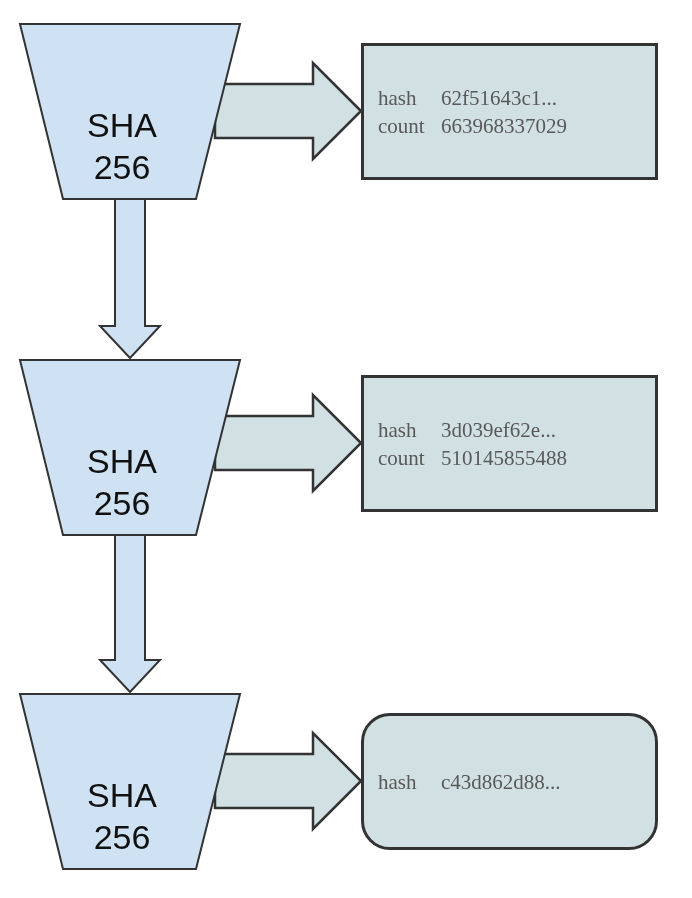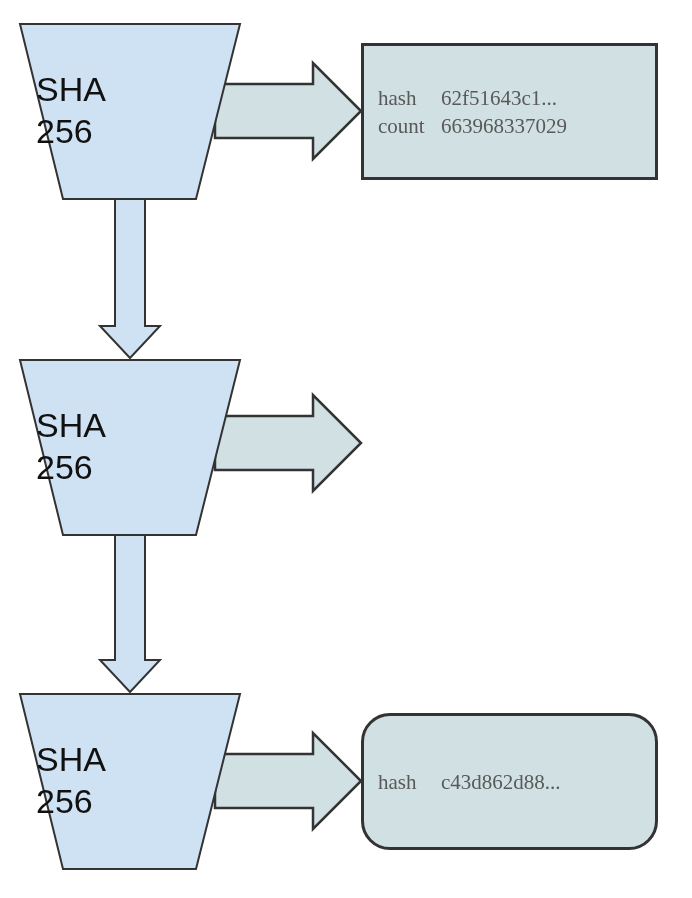--- a/index.html
+++ b/index.html
@@ -32,27 +32,28 @@
     stroke: #333333;
     stroke-width: 2;
   }
   .h-arrow-shape {
     fill: #d0e0e3;
     stroke: #333333;
     stroke-width: 2.5;
   }
   .sha-label {
     position: absolute;
-    left: 36px;
+    left: 22px;
     width: 200px;
-    text-align: left;
+    text-align: center;
     font-size: 34px;
     line-height: 42px;
     color: #111111;
     user-select: none;
+    margin-top: 36px;
   }
   .output-box {
     position: absolute;
     left: 361px;
     width: 297px;
     height: 137px;
     background: #d0e0e3;
     border: 3px solid #333333;
     box-sizing: border-box;
     display: flex;
@@ -97,20 +98,24 @@
   </div>
   <div class="output-box" style="top:43px;">
     <div class="kv-row"><span class="kv-key">hash</span><span>62f51643c1...</span></div>
     <div class="kv-row"><span class="kv-key">count</span><span>663968337029</span></div>
   </div>
 
   <div class="sha-label" style="top:404px;">
     <div>SHA</div>
     <div>256</div>
   </div>
+  <div class="output-box" style="top:375px;">
+    <div class="kv-row"><span class="kv-key">hash</span><span>3d039ef62e...</span></div>
+    <div class="kv-row"><span class="kv-key">count</span><span>510145855488</span></div>
+  </div>
 
   <div class="sha-label" style="top:738px;">
     <div>SHA</div>
     <div>256</div>
   </div>
   <div class="output-box" style="top:713px;border-radius:29px;">
     <div class="kv-row"><span class="kv-key">hash</span><span>c43d862d88...</span></div>
   </div>
 
 </div>

